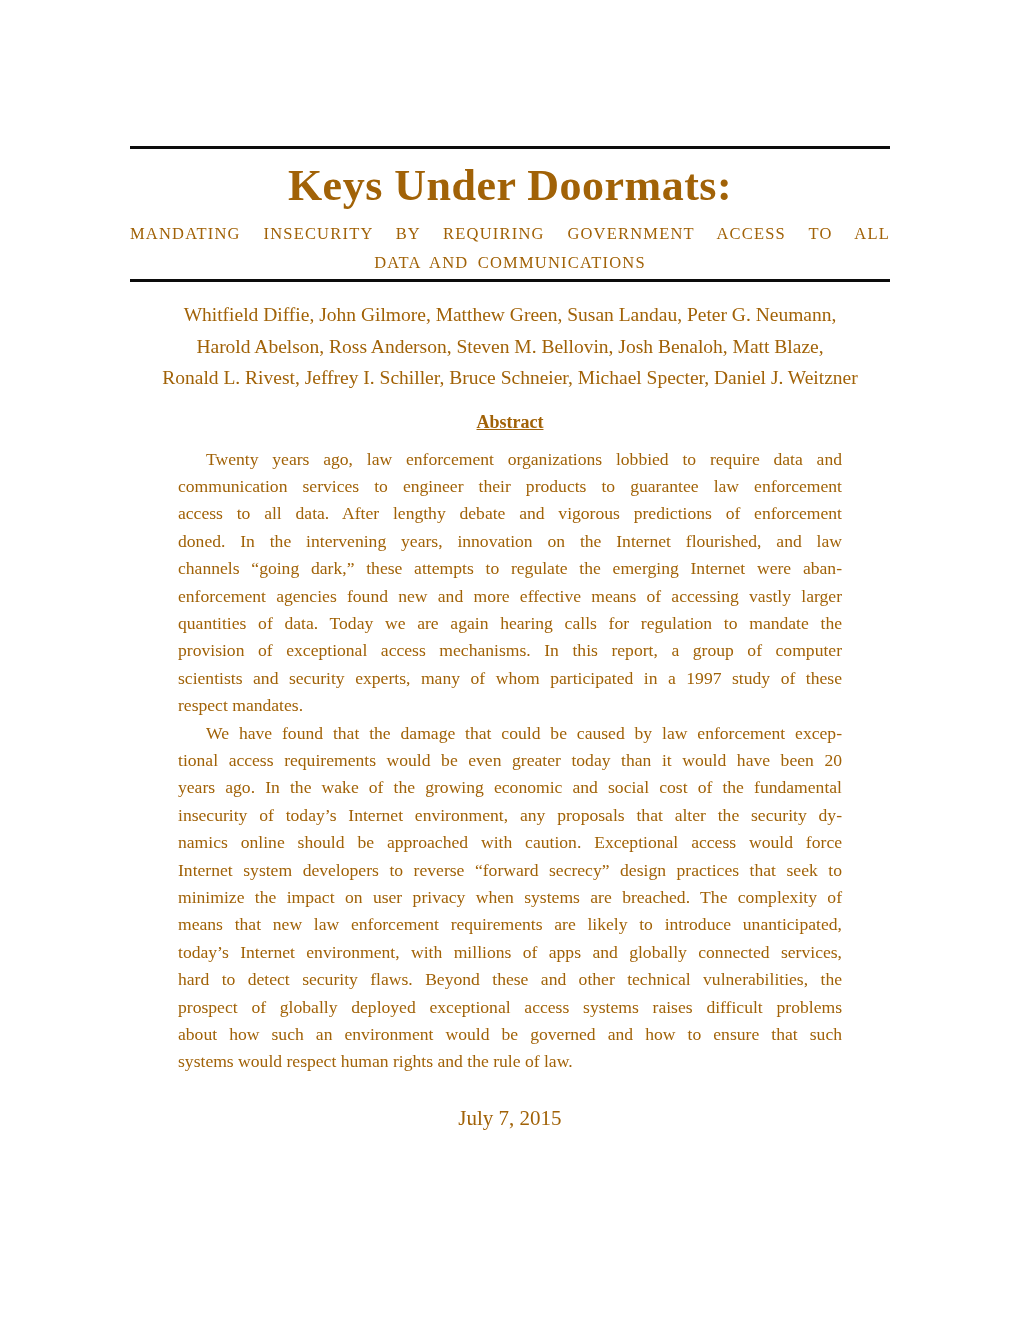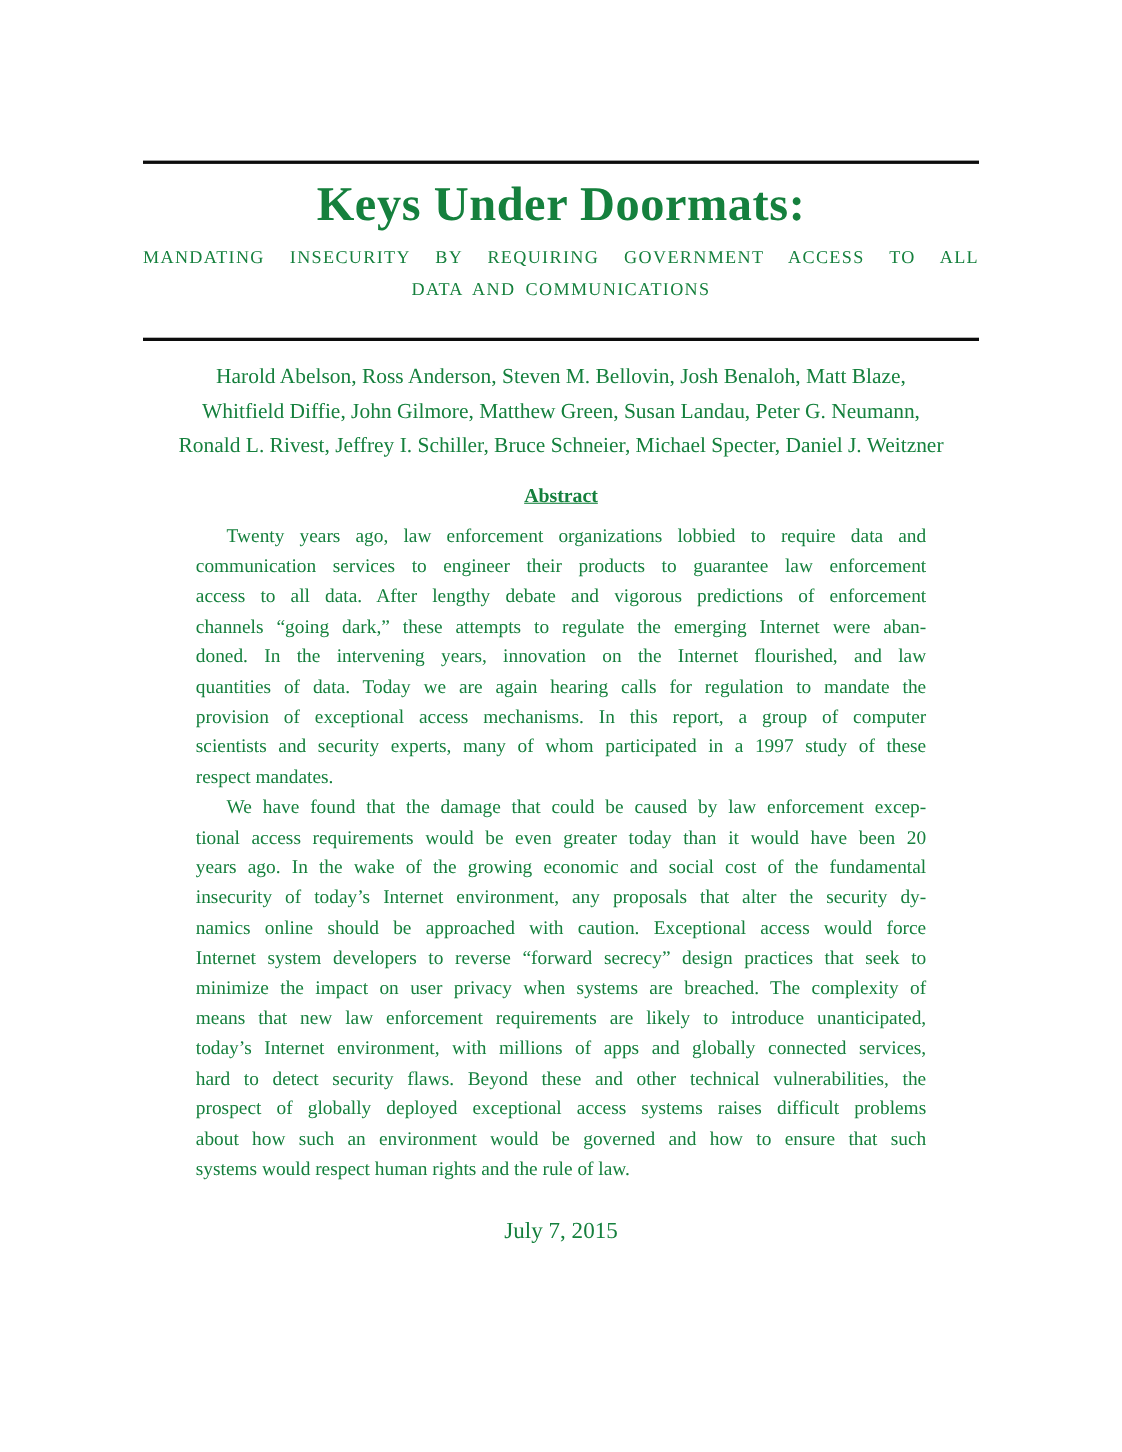--- a/index.html
+++ b/index.html
@@ -5,21 +5,21 @@
   html, body {
     margin: 0;
     padding: 0;
     background: #ffffff;
   }
   .sheet {
     position: relative;
     width: 1020px;
     height: 1320px;
     background: #ffffff;
-    color: #15803d;
+    color: #a16207;
     font-family: "Liberation Serif", "DejaVu Serif", serif;
     overflow: hidden;
   }
   .textblock {
     width: 760px;
     margin: 0 auto;
     padding-top: 146px;
   }
   .rule {
     border: none;
@@ -29,21 +29,21 @@
   }
   .paper-title {
     margin: 11px 0 7px 0;
     font-size: 44px;
     line-height: 52px;
     font-weight: bold;
     text-align: center;
     letter-spacing: 0.5px;
   }
   .subtitle {
-    margin-bottom: 30px;
+    margin-bottom: 2px;
   }
   .subtitle-line {
     font-size: 16.5px;
     line-height: 29px;
     letter-spacing: 1.2px;
     word-spacing: 4px;
   }
   .subtitle-line.l1 {
     text-align: justify;
     text-align-last: justify;
@@ -104,34 +104,35 @@
     <h1 class="paper-title">Keys Under Doormats:</h1>
 
     <div class="subtitle">
       <div class="subtitle-line l1">MANDATING INSECURITY BY REQUIRING GOVERNMENT ACCESS TO ALL</div>
       <div class="subtitle-line l2">DATA AND COMMUNICATIONS</div>
     </div>
 
     <hr class="rule">
 
     <div class="authors">
+        <div>Whitfield Diffie, John Gilmore, Matthew Green, Susan Landau, Peter G. Neumann,</div>
         <div>Harold Abelson, Ross Anderson, Steven M. Bellovin, Josh Benaloh, Matt Blaze,</div>
-        <div>Whitfield Diffie, John Gilmore, Matthew Green, Susan Landau, Peter G. Neumann,</div>
         <div>Ronald L. Rivest, Jeffrey I. Schiller, Bruce Schneier, Michael Specter, Daniel J. Weitzner</div>
       </div>
 
     <div class="abstract">
       <div class="abstract-heading">Abstract</div>
       <div>
           <div class="para">
             <div class="aline first">Twenty years ago, law enforcement organizations lobbied to require data and</div>
             <div class="aline">communication services to engineer their products to guarantee law enforcement</div>
             <div class="aline">access to all data. After lengthy debate and vigorous predictions of enforcement</div>
+            <div class="aline">doned. In the intervening years, innovation on the Internet flourished, and law</div>
             <div class="aline">channels “going dark,” these attempts to regulate the emerging Internet were aban-</div>
-            <div class="aline">doned. In the intervening years, innovation on the Internet flourished, and law</div>
+            <div class="aline">enforcement agencies found new and more effective means of accessing vastly larger</div>
             <div class="aline">quantities of data. Today we are again hearing calls for regulation to mandate the</div>
             <div class="aline">provision of exceptional access mechanisms. In this report, a group of computer</div>
             <div class="aline">scientists and security experts, many of whom participated in a 1997 study of these</div>
             <div class="aline lastline">respect mandates.</div>
           </div>
           <div class="para">
             <div class="aline first">We have found that the damage that could be caused by law enforcement excep-</div>
             <div class="aline">tional access requirements would be even greater today than it would have been 20</div>
             <div class="aline">years ago. In the wake of the growing economic and social cost of the fundamental</div>
             <div class="aline">insecurity of today’s Internet environment, any proposals that alter the security dy-</div>

